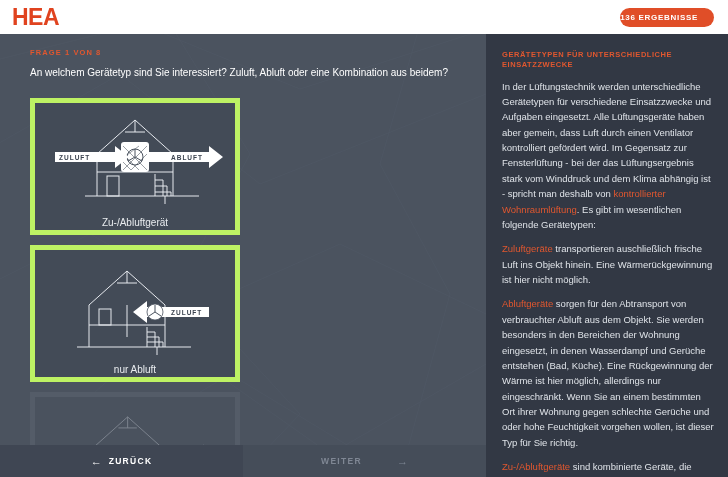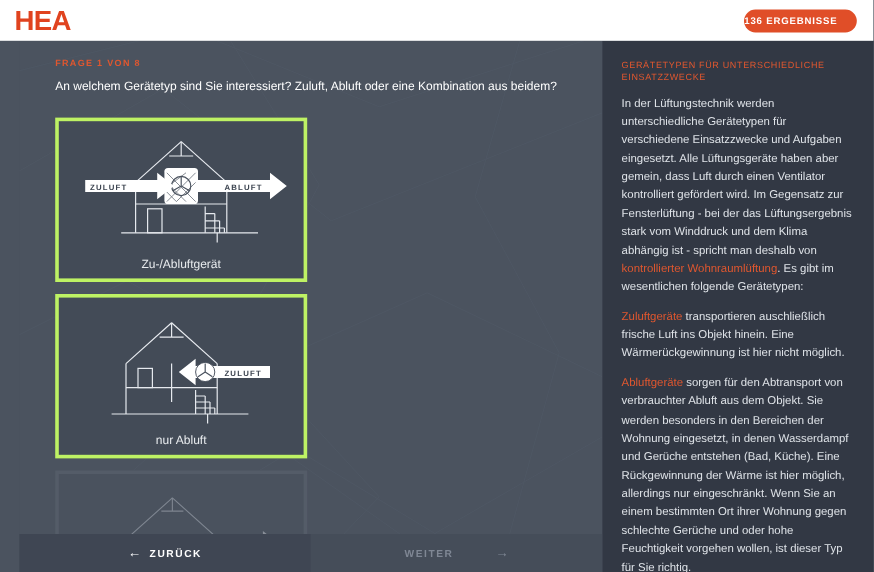--- a/index.html
+++ b/index.html
@@ -53,21 +53,20 @@
     border-radius: 11px;
     white-space: nowrap;
   }
 
   
   .body-wrap {
     flex: 1 1 auto;
     display: flex;
     min-height: 0;
     position: relative;
-    padding-left: 16px;
   }
 
   
   .texture {
     position: absolute;
     inset: 0;
     pointer-events: none;
     opacity: 0.5;
   }
 
@@ -108,21 +107,21 @@
   .options {
     margin-top: 18px;
     display: flex;
     flex-wrap: wrap;
     gap: 10px 10px;
   }
   .option-card {
     width: 210px;
     height: 137px;
     background: #434b57;
-    border: 3px solid #bef264;
+    border: 5px solid #bef264;
     position: relative;
     display: flex;
     flex-direction: column;
     align-items: center;
     justify-content: flex-start;
     cursor: pointer;
     overflow: hidden;
   }
   .option-card.disabled {
     background: #4a525e;
@@ -146,21 +145,21 @@
   .sidebar {
     flex: 1 1 auto;
     background: #323844;
     padding: 16px 14px 8px 16px;
     overflow: hidden;
     position: relative;
   }
   .sidebar-title {
     color: #e0572f;
     font-size: 7.5px;
-    font-weight: normal;
+    font-weight: bold;
     letter-spacing: 0.55px;
     line-height: 1.3;
     margin-bottom: 9px;
   }
   .sidebar p {
     color: #dfe3e8;
     font-size: 9.5px;
     line-height: 1.62;
     margin-bottom: 9px;
   }

